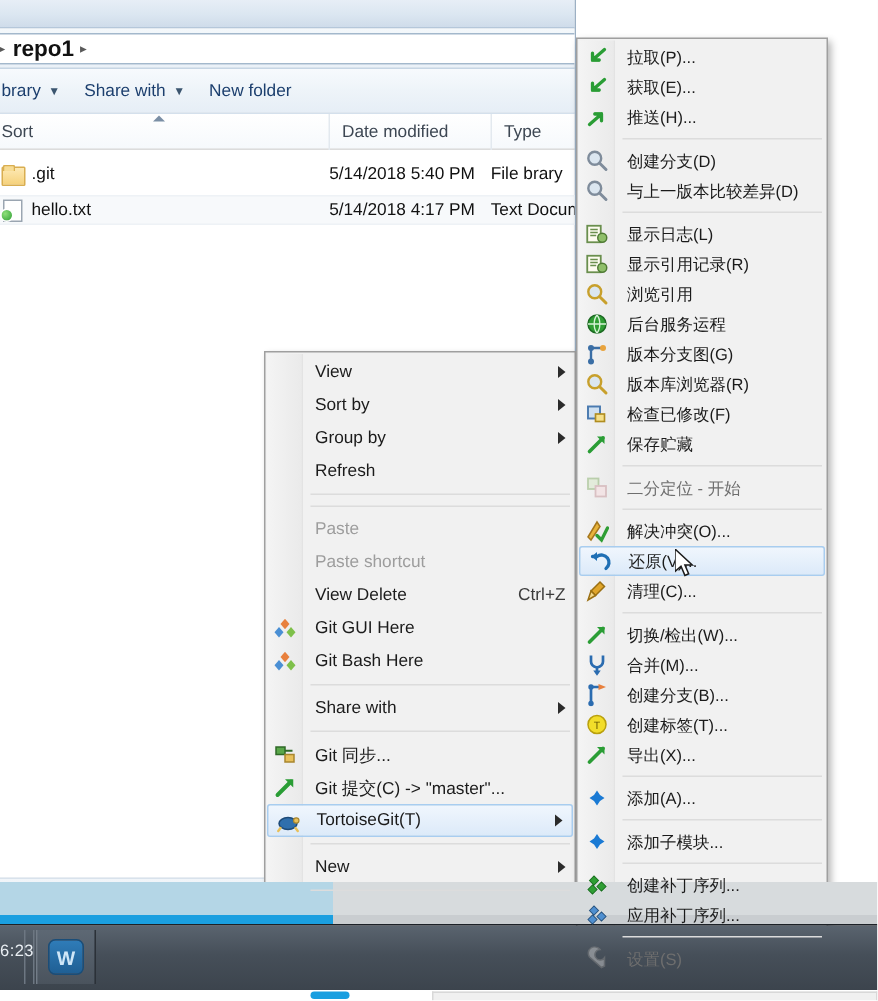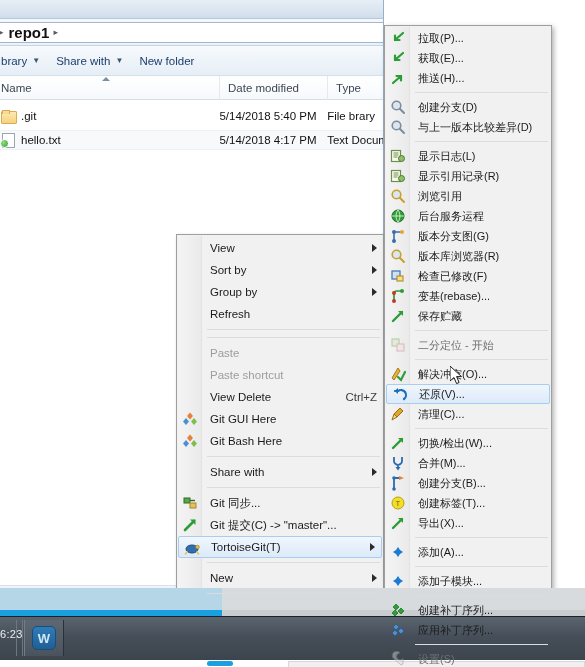--- a/index.html
+++ b/index.html
@@ -295,21 +295,21 @@
         <span>Share with</span>
         <span class="cmd-caret">▼</span>
       </div>
       <div class="cmd-item">
         <span>New folder</span>
       </div>
     </div>
 
     <div id="colheaders">
       <div class="colh sorted" style="width:227px">
-        <span>Name</span>
+        <span>Sort</span>
       </div>
       <div class="colh" style="width:108px">
         <span>Date modified</span>
       </div>
       <div class="colh" style="width:57px">
         <span>Type</span>
       </div>
     </div>
 
     <div id="filelist">
@@ -556,31 +556,20 @@
           <span class="label">版本库浏览器(R)</span>
         </div>
         <div class="mi">
           <span class="ic" style="opacity:1">
             <svg width="16" height="16" viewBox="0 0 16 16">
               <rect x="2" y="3" width="8" height="8" fill="#cfe0f0" stroke="#4a7ab0" stroke-width="1.3"></rect>
               <rect x="7" y="8" width="6" height="5" fill="#f6e08a" stroke="#b08d20" stroke-width="1.1"></rect>
             </svg>
           </span>
           <span class="label">检查已修改(F)</span>
-        </div>
-        <div class="mi">
-          <span class="ic" style="opacity:1">
-            <svg width="16" height="16" viewBox="0 0 16 16">
-              <path d="M4 13 V5 q0-2 3-2 h4" stroke="#2a9d35" stroke-width="1.7" fill="none"></path>
-              <circle cx="4" cy="13" r="2" fill="#c0392b"></circle>
-              <circle cx="4" cy="5" r="2" fill="#c0392b"></circle>
-              <circle cx="12" cy="3" r="2" fill="#2a9d35"></circle>
-            </svg>
-          </span>
-          <span class="label">变基(rebase)...</span>
         </div>
         <div class="mi">
           <span class="ic" style="opacity:1">
             <svg width="16" height="16" viewBox="0 0 16 16">
               <path d="M3 13 L12 4" stroke="#2a9d35" stroke-width="2.4" fill="none" stroke-linecap="round"></path>
               <path d="M13 3 L13 8 L8 3 Z" fill="#2a9d35"></path>
             </svg>
           </span>
           <span class="label">保存贮藏</span>
         </div>

